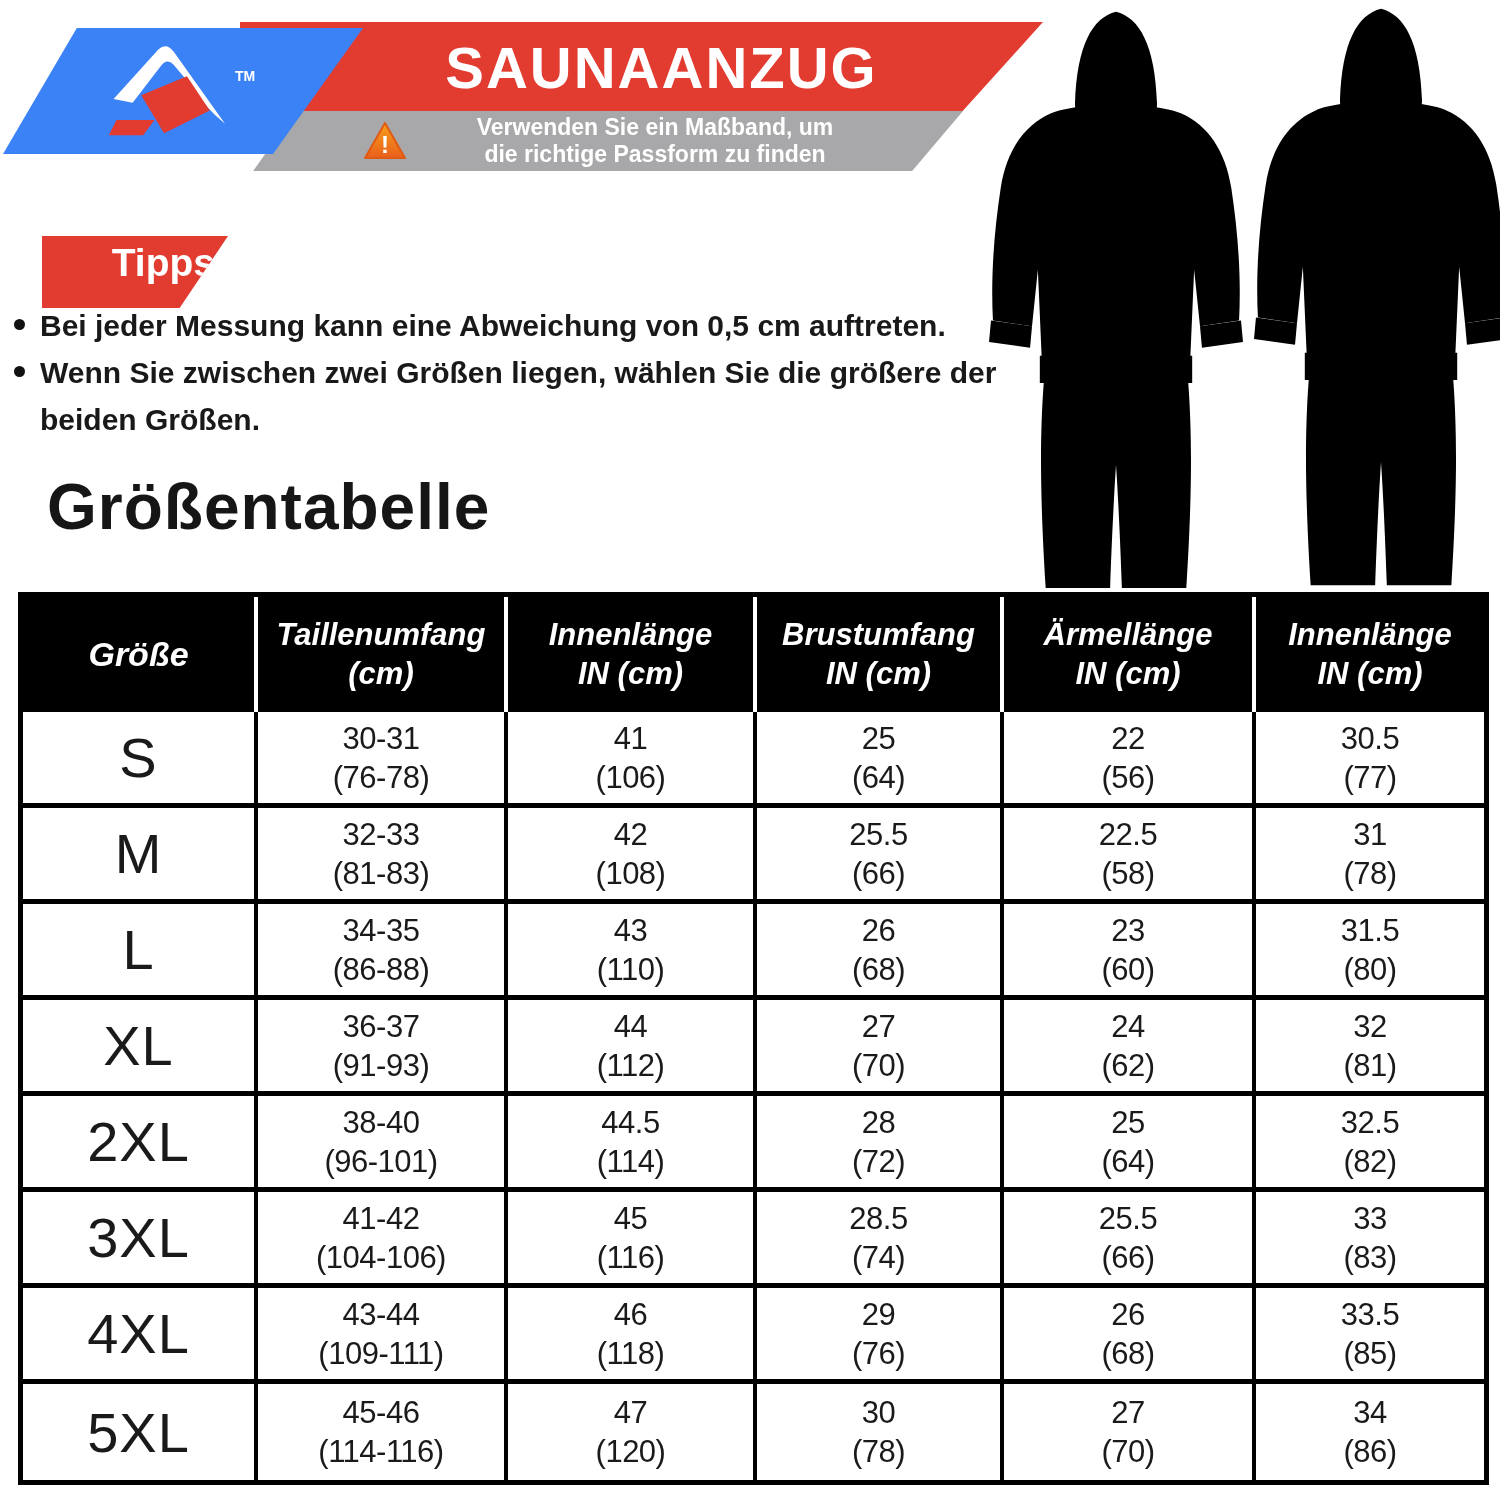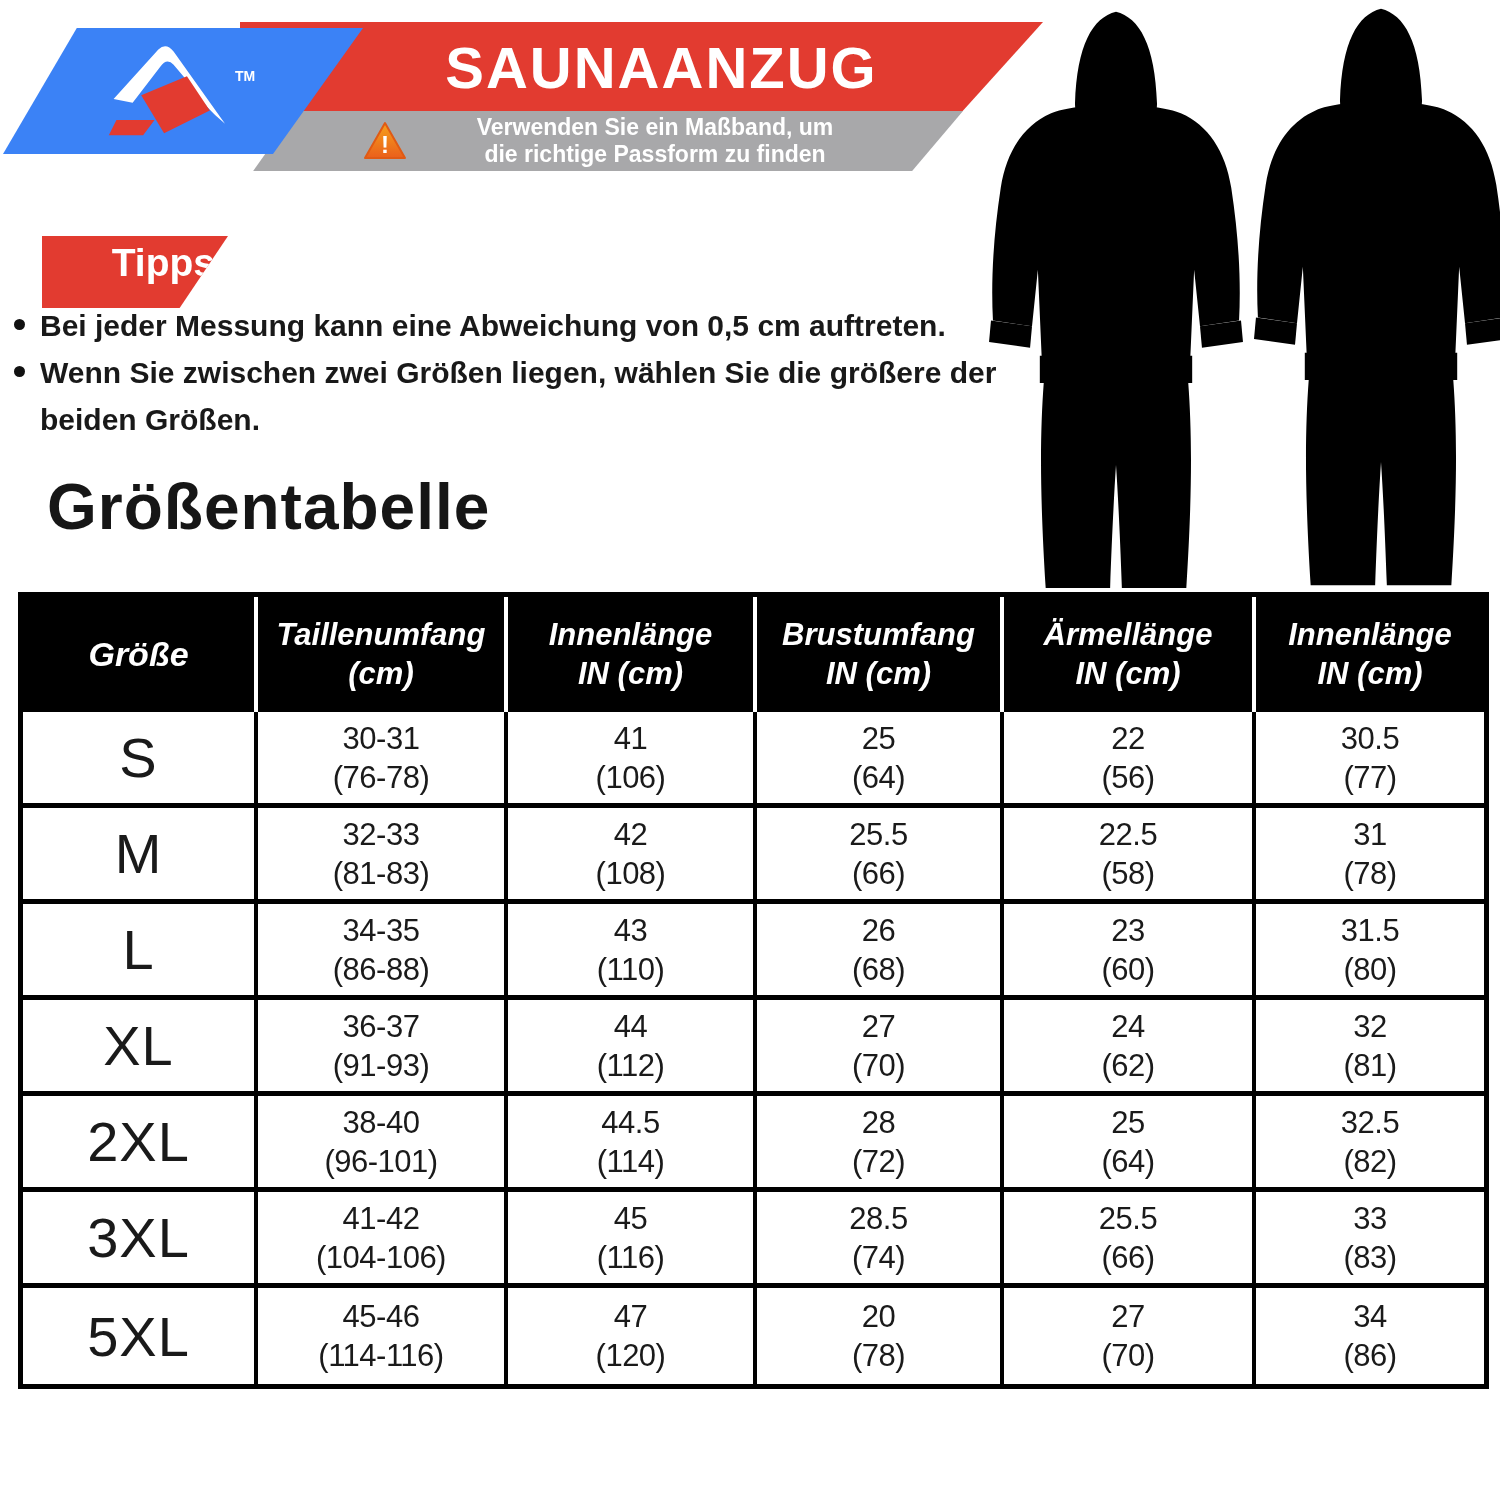--- a/index.html
+++ b/index.html
@@ -294,31 +294,54 @@
         <td>
             <div class="v">25.5</div>
             <div class="v">(66)</div>
           </td>
         <td>
             <div class="v">33</div>
             <div class="v">(83)</div>
           </td>
       </tr>
       <tr>
+        <td class="size">4XL</td>
+        <td>
+            <div class="v">43-44</div>
+            <div class="v">(109-111)</div>
+          </td>
+        <td>
+            <div class="v">46</div>
+            <div class="v">(118)</div>
+          </td>
+        <td>
+            <div class="v">29</div>
+            <div class="v">(76)</div>
+          </td>
+        <td>
+            <div class="v">26</div>
+            <div class="v">(68)</div>
+          </td>
+        <td>
+            <div class="v">33.5</div>
+            <div class="v">(85)</div>
+          </td>
+      </tr>
+      <tr>
         <td class="size">5XL</td>
         <td>
             <div class="v">45-46</div>
             <div class="v">(114-116)</div>
           </td>
         <td>
             <div class="v">47</div>
             <div class="v">(120)</div>
           </td>
         <td>
-            <div class="v">20</div>
+            <div class="v">30</div>
             <div class="v">(78)</div>
           </td>
         <td>
             <div class="v">27</div>
             <div class="v">(70)</div>
           </td>
         <td>
             <div class="v">34</div>
             <div class="v">(86)</div>
           </td>

